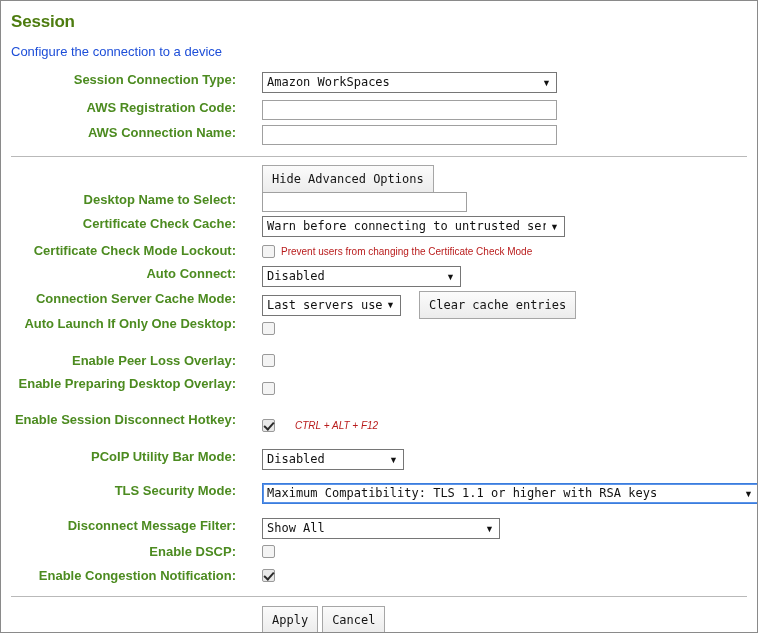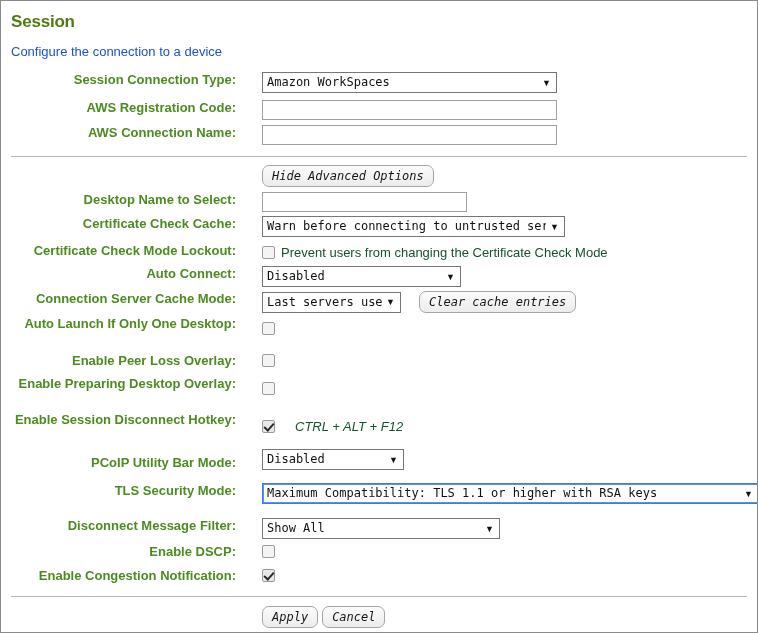--- a/index.html
+++ b/index.html
@@ -109,30 +109,29 @@
     pointer-events: none;
     line-height: 1;
   }
   .selwrap.focused select.sel {
     border: 1px solid #3b7ddd;
     box-shadow: 0 0 0 1px #5b93e8 inset;
   }
   .btn {
     box-sizing: border-box;
     border: 1px solid #a6a6a6;
-    border-radius: 7px;
+    border-radius: 0;
     background: linear-gradient(#fbfbfb, #ececec);
     font-family: "DejaVu Sans Mono", monospace;
     font-size: 12px;
     color: #151515;
-    height: 22px;
+    height: 28px;
     padding: 0 9px;
     cursor: default;
     line-height: 20px;
-    font-style: italic;
   }
   .cb {
     width: 13px;
     height: 13px;
     box-sizing: border-box;
     border: 1px solid #9a9a9a;
     border-radius: 2px;
     background: #f4f4f4;
     display: inline-block;
     position: relative;
@@ -146,22 +145,22 @@
     position: absolute;
     left: 3px;
     top: 0px;
     width: 4px;
     height: 8px;
     border: solid #2a2a2a;
     border-width: 0 2px 2px 0;
     transform: rotate(42deg);
   }
   .cbtext {
-    font-size: 13px;
-    color: #14532d;
+    font-size: 10px;
+    color: #b91c1c;
   }
   .twoline {
     line-height: 15px;
   }
 </style>
 </head>
 <body>
 
 <div id="page">
 
@@ -277,21 +276,21 @@
   </div>
 
   <div class="row" style="top:411px;">
     <div class="lbl twoline">Enable Session Disconnect Hotkey:</div>
     <div class="ctl" style="gap:20px; padding-top:7px;font-style:italic;">
       <span class="cb checked"></span>
       <span class="cbtext">CTRL + ALT + F12</span>
     </div>
   </div>
 
-  <div class="row" style="top:448px;align-items:flex-end;">
+  <div class="row" style="top:448px;">
     <div class="lbl">PCoIP Utility Bar Mode:</div>
     <div class="ctl">
       <span class="selwrap">
         <select class="sel" style="width:142px;">
           <option>Disabled</option>
         </select>
         <span class="arrow">▼</span>
       </span>
     </div>
   </div>

